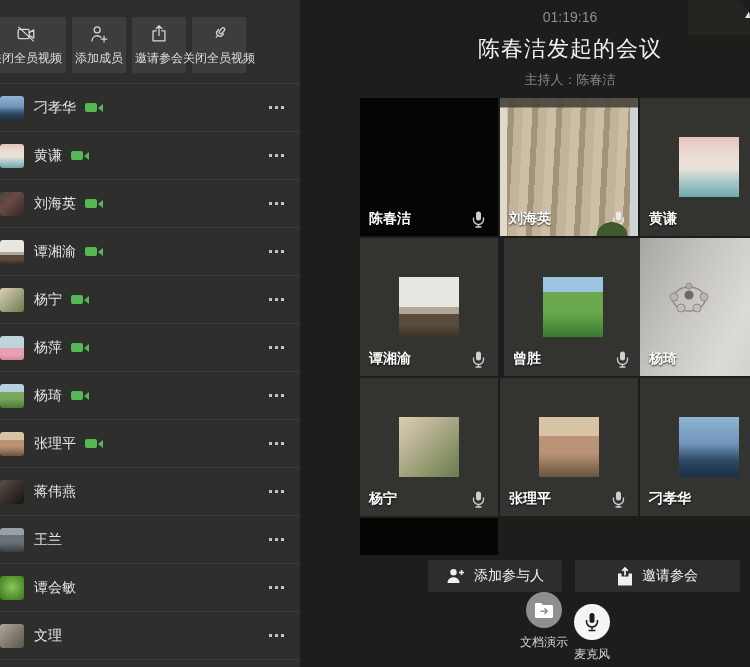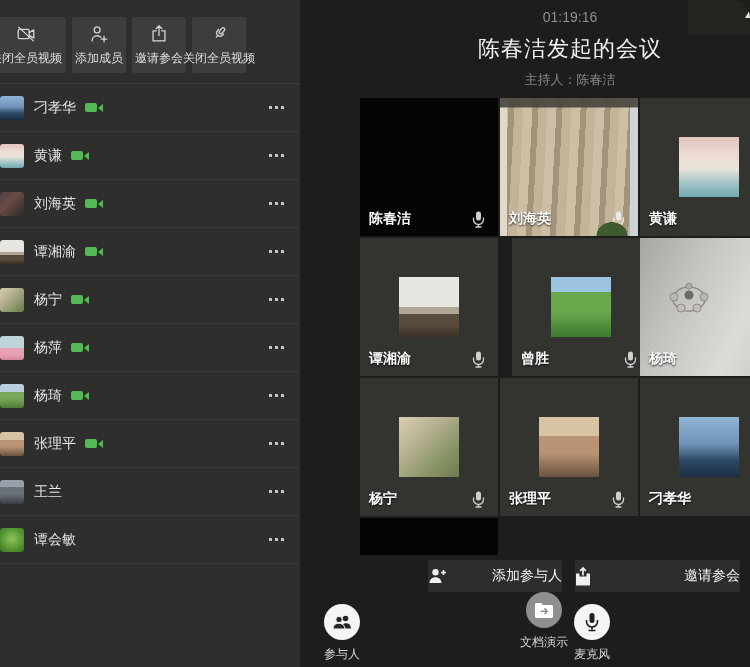--- a/index.html
+++ b/index.html
@@ -59,21 +59,21 @@
   .v-curtain { background:
       linear-gradient(180deg, rgba(72,70,62,.92) 0 9px, rgba(0,0,0,0) 10px),
       linear-gradient(90deg, #e0dacb 0 7px, rgba(0,0,0,0) 7px),
       linear-gradient(90deg, rgba(0,0,0,0) 0 130px, #ccd4d6 130px),
       repeating-linear-gradient(93deg, #cdbfa6 0 9px, #a2937b 9px 15px, #c3b499 15px 24px); }
   .v-curtain::after { content:""; position:absolute; right:8px; bottom:0; width:36px; height:16px;
       background:radial-gradient(ellipse at 50% 100%, #3e5a30 0 60%, rgba(0,0,0,0) 62%); }
   .v-ceiling { background:linear-gradient(115deg,#a8a6a2 0%,#c6c4c0 35%,#dddbd7 70%,#c9c7c3 100%); }
 
   .actbtn { position:absolute; top:560px; height:32px; background:#2d2d2b; border-radius:2px;
-    display:flex; align-items:center; justify-content:space-between; gap:9px; color:#f0f0f0;
+    display:flex; align-items:center; justify-content:center; gap:9px; color:#f0f0f0;
     font-size:14px; cursor:pointer; }
   .actbtn.b1 { left:128px; width:134px; }
   .actbtn.b2 { left:275px; width:165px; }
 
   .ctrl { position:absolute; width:70px; text-align:center; cursor:pointer; }
   .circle { width:36px; height:36px; border-radius:50%; margin:0 auto; display:flex;
     align-items:center; justify-content:center; }
   .circle.white { background:#f5f5f5; }
   .circle.gray  { background:#8f8f8f; }
   .clabel { margin-top:6px; font-size:12px; color:#d6d6d6; white-space:nowrap; }
@@ -162,27 +162,37 @@
       <span class="cam"></span>
       <span class="dots"></span>
     </div>
     <div class="prow">
       <span class="avatar av-man"></span>
       <span class="pname">张理平</span>
       <span class="cam"></span>
       <span class="dots"></span>
     </div>
     <div class="prow">
+      <span class="avatar av-woman"></span>
+      <span class="pname">蒋伟燕</span>
+      <span class="dots"></span>
+    </div>
+    <div class="prow">
       <span class="avatar av-tower"></span>
       <span class="pname">王兰</span>
       <span class="dots"></span>
     </div>
     <div class="prow">
       <span class="avatar av-plant"></span>
       <span class="pname">谭会敏</span>
+      <span class="dots"></span>
+    </div>
+    <div class="prow">
+      <span class="avatar av-street"></span>
+      <span class="pname">文理</span>
       <span class="dots"></span>
     </div>
   </div>
 </aside>
 
 <main class="main">
 
   <div class="corner-box"></div>
   <svg class="corner-glyph" width="14" height="14" viewBox="0 0 14 14">
     <path d="M1 12L7 2l6 10z" fill="#e8e8e8"></path>
@@ -217,21 +227,21 @@
 
   <div class="tile" style="left:60px;top:238px;">
     <span class="tav av-office"></span>
     <span class="tname">谭湘渝</span>
     <svg class="tmic" width="13" height="17" viewBox="0 0 13 17">
       <rect x="4" y="0.5" width="5" height="9" rx="2.5" fill="#cfcfcf"></rect>
       <path d="M1.5 6.5v2a5 5 0 0 0 10 0v-2" fill="none" stroke="#cfcfcf" stroke-width="1.3"></path>
       <path d="M6.5 13.5v2M3.5 16h6" stroke="#cfcfcf" stroke-width="1.3"></path>
     </svg>
   </div>
-  <div class="tile" style="left:212px;top:238px;">
+  <div class="tile" style="left:204px;top:238px;">
     <span class="tav av-trees"></span>
     <span class="tname">曾胜</span>
     <svg class="tmic" width="13" height="17" viewBox="0 0 13 17">
       <rect x="4" y="0.5" width="5" height="9" rx="2.5" fill="#cfcfcf"></rect>
       <path d="M1.5 6.5v2a5 5 0 0 0 10 0v-2" fill="none" stroke="#cfcfcf" stroke-width="1.3"></path>
       <path d="M6.5 13.5v2M3.5 16h6" stroke="#cfcfcf" stroke-width="1.3"></path>
     </svg>
   </div>
   <div class="tile v-ceiling" style="left:340px;top:238px;">
     <svg style="position:absolute;left:26px;top:40px;" width="46" height="42" viewBox="0 0 46 42">
@@ -280,31 +290,20 @@
     <span>添加参与人</span>
   </div>
   <div class="actbtn b2">
     <svg width="16" height="19" viewBox="0 0 16 19">
       <path d="M1 6.5h3.5v3h7v-3H15v12H1z" fill="#f0f0f0"></path>
       <path d="M8 8.5V1.2M5.2 3.8L8 1l2.8 2.8" fill="none" stroke="#f0f0f0" stroke-width="1.7"></path>
     </svg>
     <span>邀请参会</span>
   </div>
 
-  <div class="ctrl" style="left:7px;top:604px;">
-    <div class="circle white">
-      <svg width="20" height="16" viewBox="0 0 20 16">
-        <circle cx="13.5" cy="4.5" r="2.8" fill="#262626"></circle>
-        <path d="M9.5 14.5c0-3.2 2-5.2 4.8-5.2 2.6 0 4.5 1.9 4.7 5.2z" fill="#262626"></path>
-        <circle cx="7" cy="5.5" r="3.2" fill="#262626" stroke="#f5f5f5" stroke-width="1"></circle>
-        <path d="M1 15c0-3.6 2.6-5.8 6-5.8 3.3 0 5.8 2.2 6 5.8z" fill="#262626" stroke="#f5f5f5" stroke-width="1"></path>
-      </svg>
-    </div>
-    <div class="clabel">参与人</div>
-  </div>
 
 
   <div class="ctrl" style="left:209px;top:592px;">
     <div class="circle gray">
       <svg width="20" height="16" viewBox="0 0 20 16">
         <path d="M1 2.5c0-.8.6-1.5 1.4-1.5h4.8l1.8 2h8.6c.8 0 1.4.7 1.4 1.5v10c0 .8-.6 1.5-1.4 1.5H2.4c-.8 0-1.4-.7-1.4-1.5z" fill="#fff"></path>
         <path d="M6.5 9.2h6" stroke="#8f8f8f" stroke-width="1.5"></path>
         <path d="M10.5 6.4L13.3 9.2l-2.8 2.8" fill="none" stroke="#8f8f8f" stroke-width="1.5"></path>
       </svg>
     </div>

